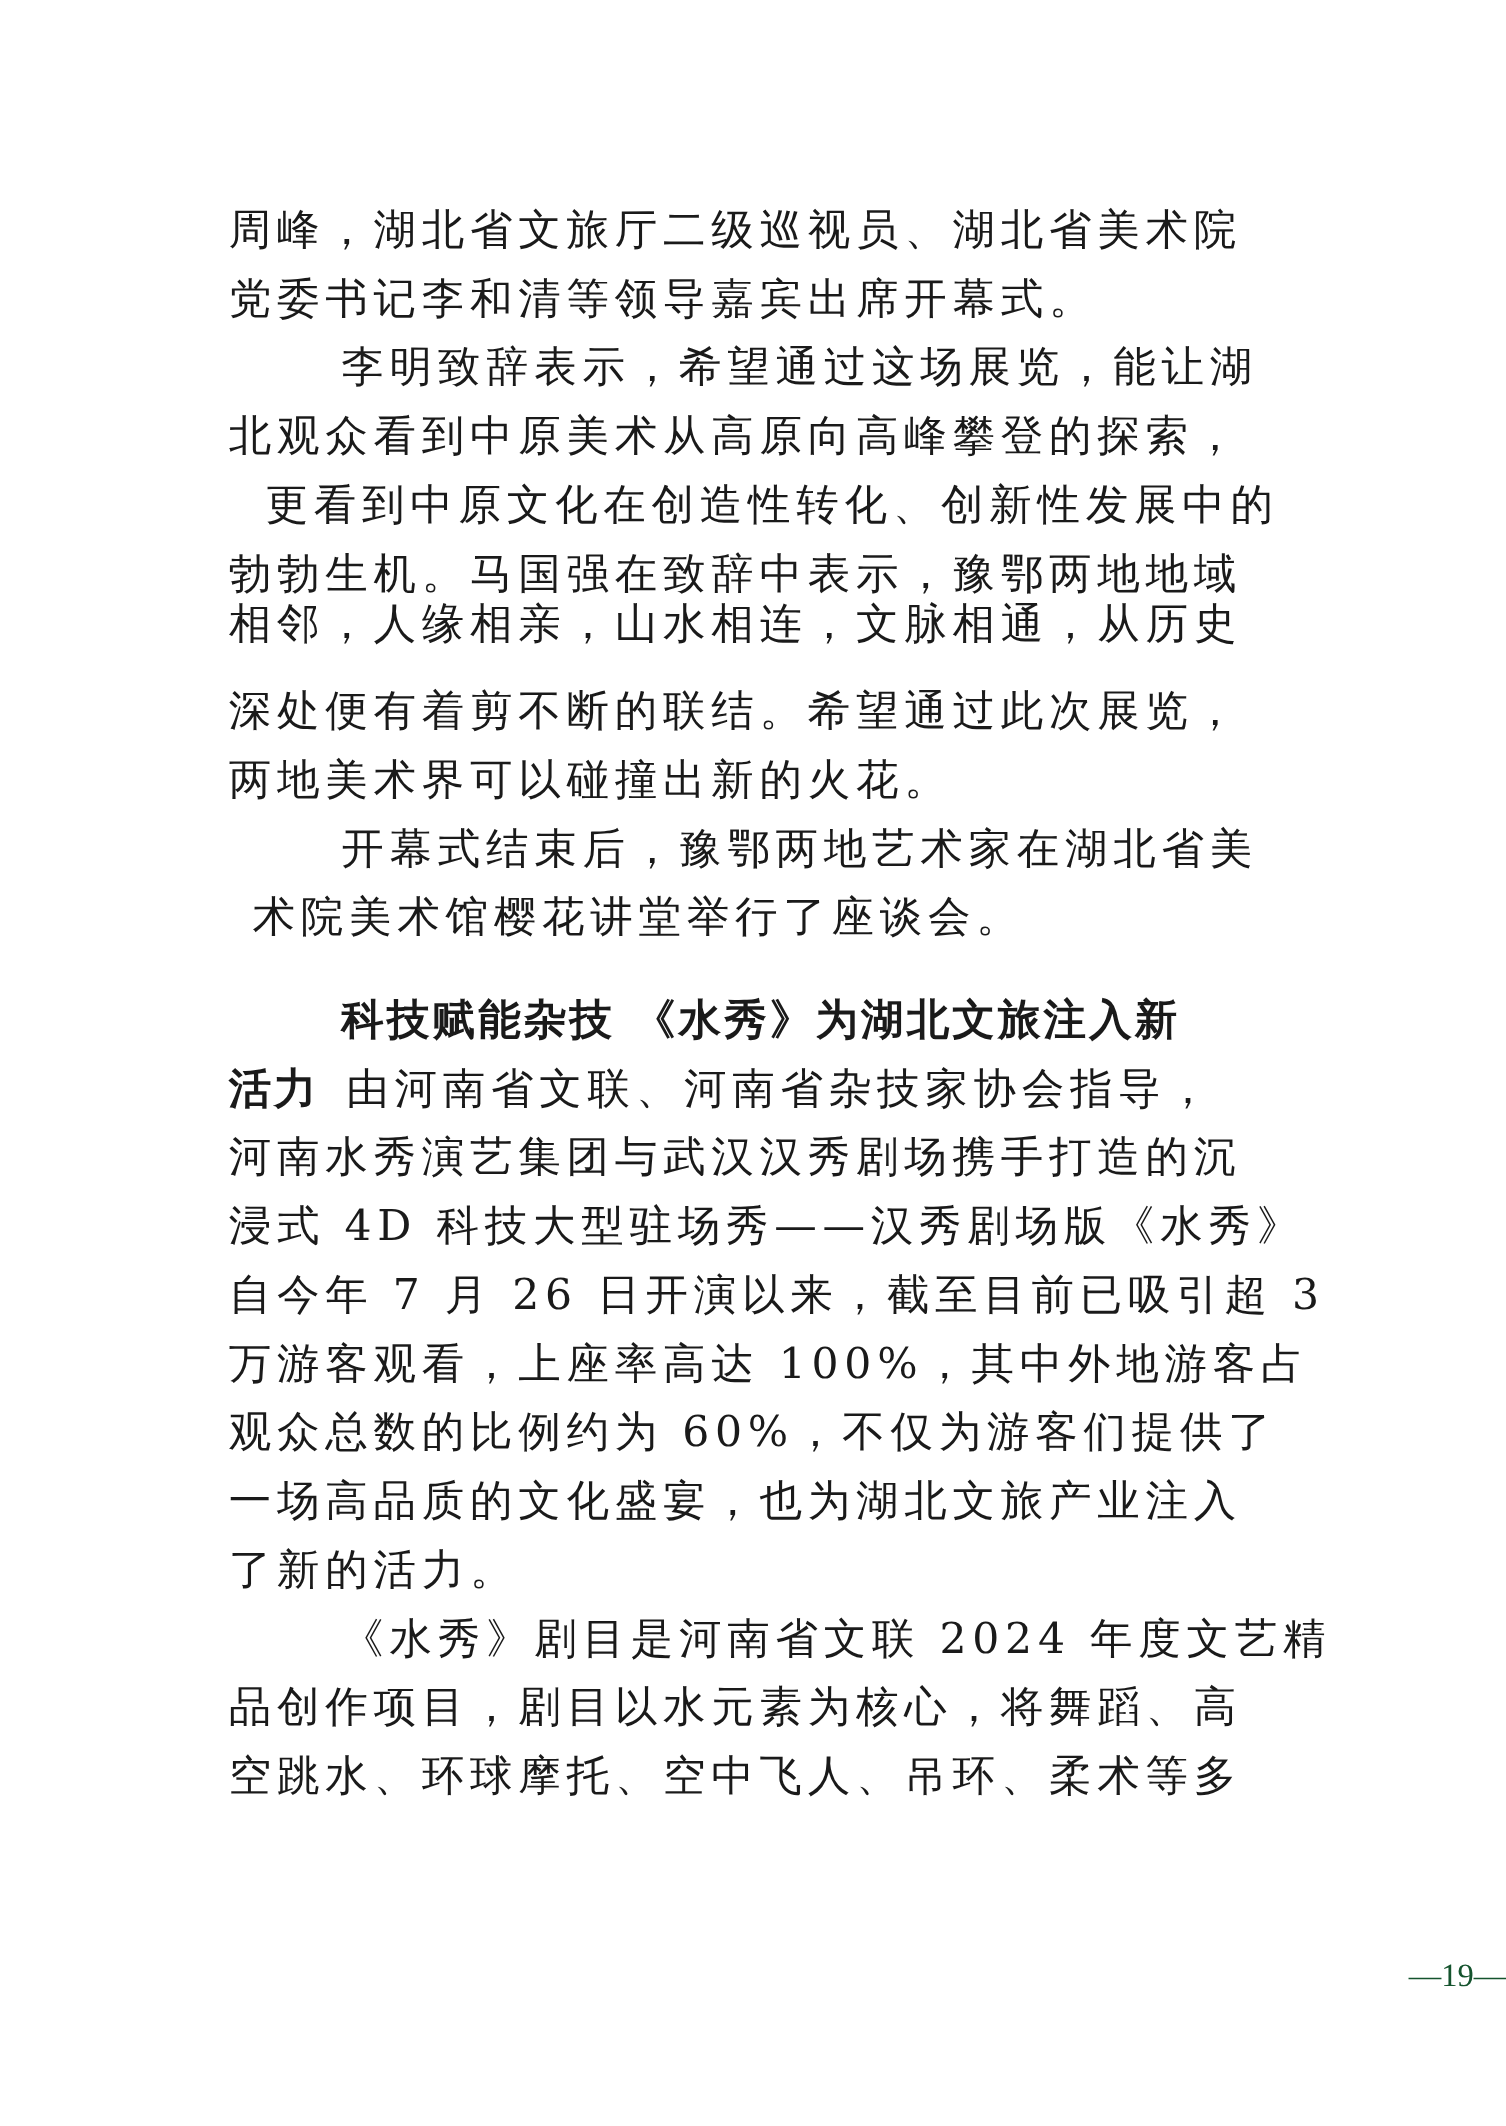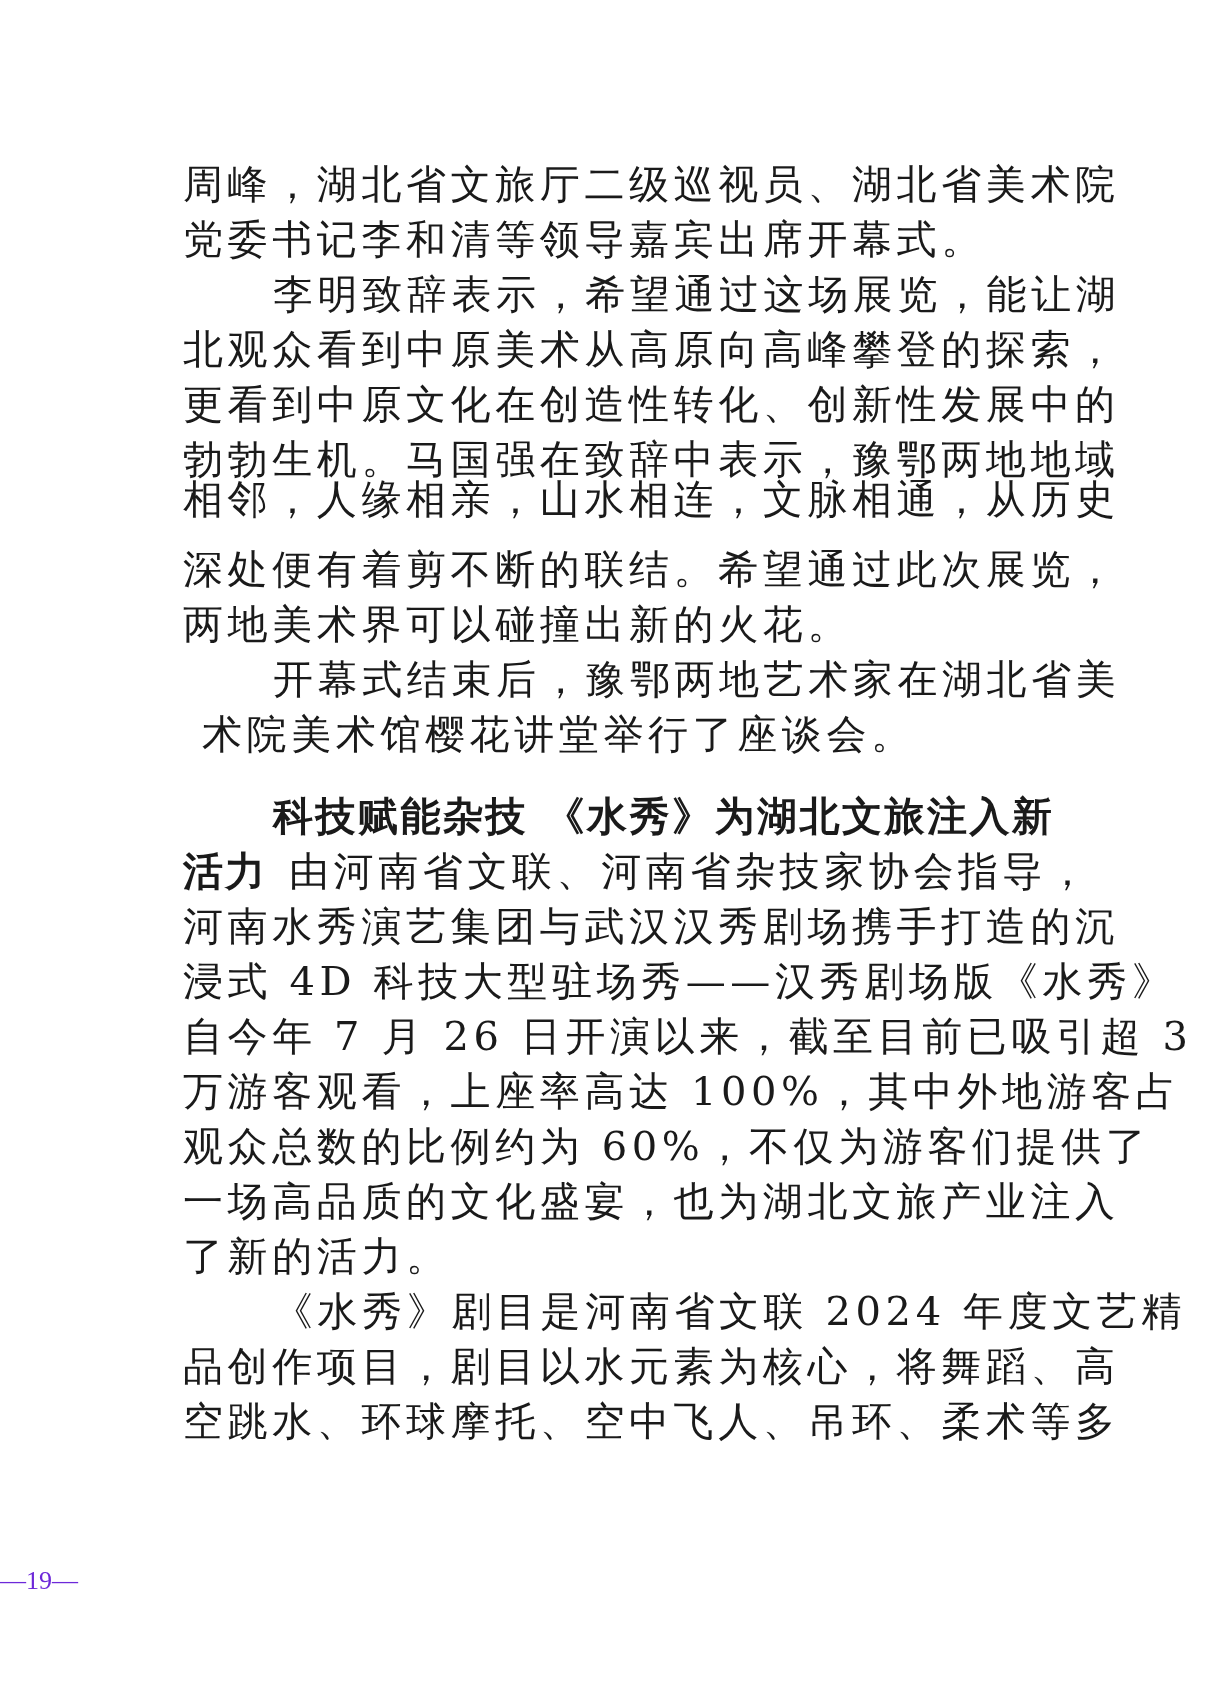--- a/index.html
+++ b/index.html
@@ -21,21 +21,21 @@
       top: 0;
       width: 1205px;
       height: 1701px;
       background: #ffffff;
     }
     .line {
       position: absolute;
       left: 183px;
       width: 840px;
       height: 55px;
-      font-size: 40px;
+      font-size: 34px;
       line-height: 55px;
       letter-spacing: 4.6px;
       white-space: nowrap;
     }
     .indent {
       left: 273px;
     }
     .bold {
       font-family: "DejaVu Sans", "Liberation Sans", sans-serif;
       font-weight: bold;
@@ -45,25 +45,25 @@
       font-family: "DejaVu Sans", "Liberation Sans", sans-serif;
       font-weight: bold;
       letter-spacing: 2px;
       margin-right: 22px;
     }
     .page-number {
       position: absolute;
       left: 0;
       width: 1205px;
       top: 1566px;
-      text-align: left;
+      text-align: right;
       font-family: "Liberation Serif", "DejaVu Serif", serif;
       font-size: 26px;
       line-height: 30px;
-      color: #6d28d9;
+      color: #14532d;
     }
   </style>
 </head>
 <body>
 
 <div class="page">
 
   <div class="line" style="top:157px;">周峰，湖北省文旅厅二级巡视员、湖北省美术院</div>
   <div class="line" style="top:212px;">党委书记李和清等领导嘉宾出席开幕式。</div>
 

